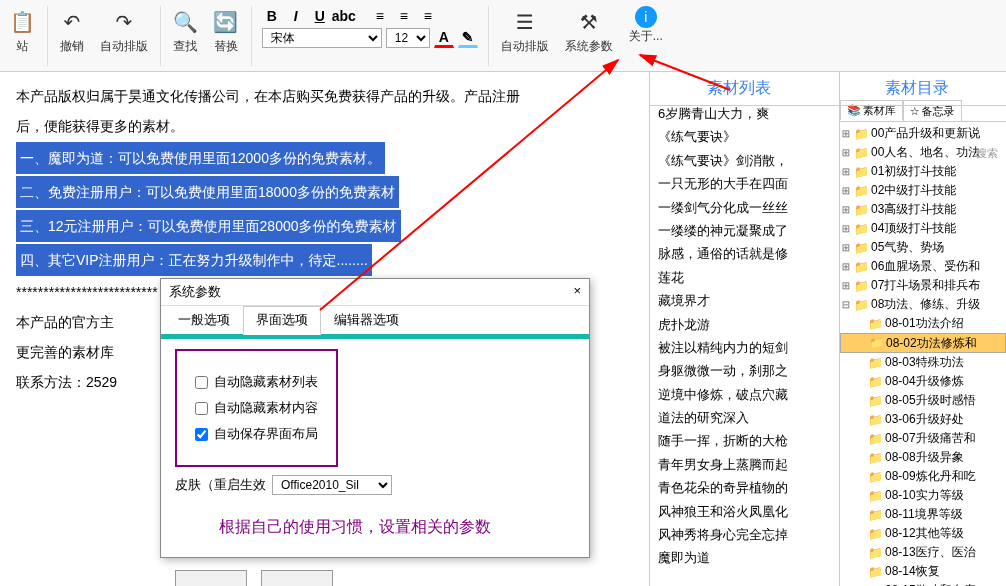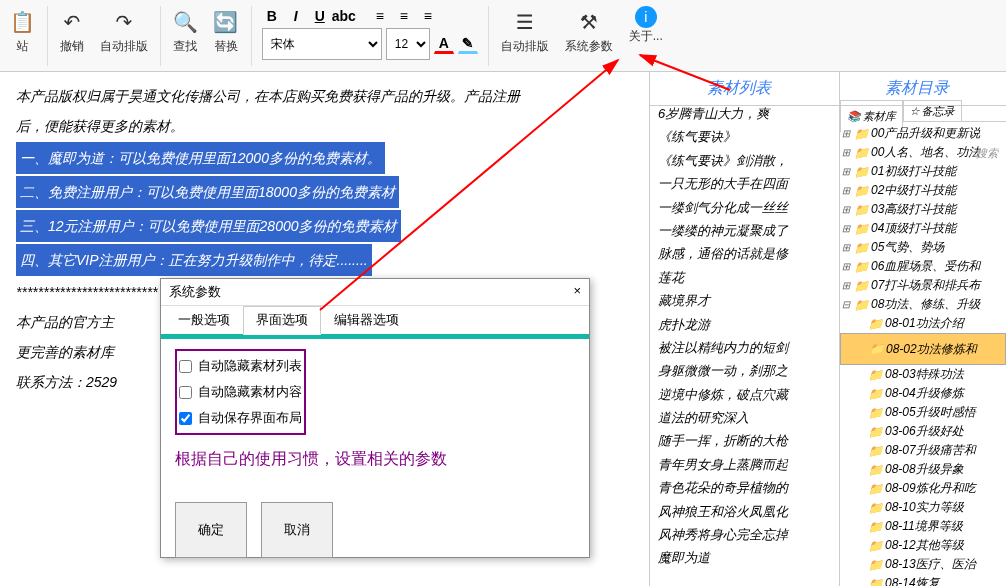--- a/index.html
+++ b/index.html
@@ -4,22 +4,22 @@
 <style>
 * { box-sizing: border-box; margin: 0; padding: 0; font-family: "Microsoft YaHei", SimSun, sans-serif; }
 body { width: 1006px; height: 586px; overflow: hidden; background: #fff; position: relative; font-size: 12px; }
 .toolbar { height: 72px; border-bottom: 1px solid #ccc; display: flex; align-items: flex-start; padding: 4px 2px; background: #f8f8f8; position: relative; }
 .tb-btn { display: flex; flex-direction: column; align-items: center; padding: 2px 8px; cursor: pointer; font-size: 12px; color: #333; }
 .tb-btn .ico { height: 32px; display: flex; align-items: center; justify-content: center; font-size: 20px; }
 .tb-sep { width: 1px; height: 60px; background: #ddd; margin: 2px 4px; }
 .tb-group { display: flex; flex-direction: column; gap: 2px; padding: 2px 6px; }
 .fmt-row { display: flex; gap: 4px; align-items: center; }
 .fmt-btn { width: 20px; height: 20px; display: flex; align-items: center; justify-content: center; border: 1px solid transparent; cursor: pointer; font-size: 14px; font-weight: bold; }
-.sel { border: 1px solid #aaa; background: #fff; padding: 1px 4px; font-size: 12px; height: 32px; }
-.main { display: flex; height: 514px; position: relative; font-style: italic; }
+.sel { border: 1px solid #aaa; background: #fff; padding: 1px 4px; font-size: 12px; height: 20px; }
+.main { display: flex; height: 514px; position: relative; }
 .editor { width: 650px; padding: 8px 16px; font-size: 14px; line-height: 2; color: #000; border-right: 1px solid #ccc; overflow: hidden; }
 .editor .line { margin: 2px 0; }
 .hl { background: #3366cc; color: #fff; padding: 2px 4px; display: inline-block; }
 .panel-labels { position: absolute; left: 650px; top: 0; display: flex; width: 356px; border-bottom: 1px solid #ccc; }
 .plabel { color: #3b82f6; font-size: 16px; padding: 6px 14px; flex: 1; text-align: center; }
 .mid-list { width: 190px; border-right: 1px solid #ccc; padding: 30px 4px 8px 8px; font-size: 13px; line-height: 1.8; overflow: hidden; }
 .tree { width: 166px; padding: 4px 0 4px 0; font-size: 12px; overflow: hidden; }
 .tree-tabs { display: flex; border-bottom: 1px solid #ccc; height: 22px; margin-top: 24px; }
 .tree-tab { padding: 2px 6px; border: 1px solid #ccc; border-bottom: none; font-size: 11px; cursor: pointer; display: flex; align-items: center; gap: 2px; }
 .tree-tab.sel { background: #fff; }
@@ -30,24 +30,24 @@
 .tnode .fld { color: #337ab7; margin: 0 2px; }
 .tnode.depth1 { padding-left: 14px; }
 .tnode.sel { background: #ffcc66; }
 .dialog { position: absolute; left: 160px; top: 278px; width: 430px; height: 280px; background: #fff; border: 1px solid #888; box-shadow: 2px 2px 8px rgba(0,0,0,0.3); z-index: 10; }
 .dlg-title { padding: 4px 8px; font-size: 13px; border-bottom: 1px solid #ddd; display: flex; justify-content: space-between; }
 .dlg-tabs { display: flex; border-bottom: 5px solid #14b8a6; padding: 0 4px; }
 .dlg-tab { padding: 4px 12px; font-size: 13px; cursor: pointer; border: 1px solid transparent; }
 .dlg-tab.active { border: 1px solid #ccc; border-bottom: 1px solid #fff; background: #fff; margin-bottom: -1px; }
 .dlg-body { padding: 10px 14px; }
 .chk-row { display: flex; align-items: center; gap: 6px; padding: 4px 0; font-size: 13px; }
-.chk-group { border: 2px solid #800080; padding: 2px; display: inline-block; }
+.chk-group { border: 2px solid #800080; padding: 18px; display: inline-block; }
 .chk { width: 13px; height: 13px; }
 .skin-row { display: flex; align-items: center; gap: 6px; padding: 8px 0; font-size: 13px; }
-.note { color: #800080; font-size: 16px; padding: 14px 0; }
+.note { color: #800080; font-size: 16px; padding: 14px 0; margin-left: 44px; }
 .dlg-btns { display: flex; gap: 14px; justify-content: flex-start; padding: 8px 14px; }
 .dlg-btn { padding: 18px 22px; border: 1px solid #999; background: #f0f0f0; cursor: pointer; font-size: 13px; }
 .arrow-svg { position: absolute; left: 0; top: 0; pointer-events: none; z-index: 20; }
 </style>
 </head>
 <body>
 
 <div class="toolbar">
   <div class="tb-btn">
       <span class="ico">📋</span>
@@ -307,20 +307,24 @@
         </div>
       <div class="chk-row">
           <input type="checkbox" class="chk" style="">
           <span>自动隐藏素材内容</span>
         </div>
       <div class="chk-row">
           <input type="checkbox" class="chk" checked="" style="">
           <span>自动保存界面布局</span>
         </div>
     </div>
+    <div class="skin-row">
+      <span>皮肤（重启生效</span>
+      <select class="sel" style="width:120px"><option>Office2010_Sil</option></select>
+    </div>
     <div class="note">根据自己的使用习惯，设置相关的参数</div>
   </div>
   <div class="dlg-btns">
     <button class="dlg-btn">确定</button>
     <button class="dlg-btn">取消</button>
   </div>
 </div>
 
 <svg class="arrow-svg" width="1006" height="586">
   <defs>

